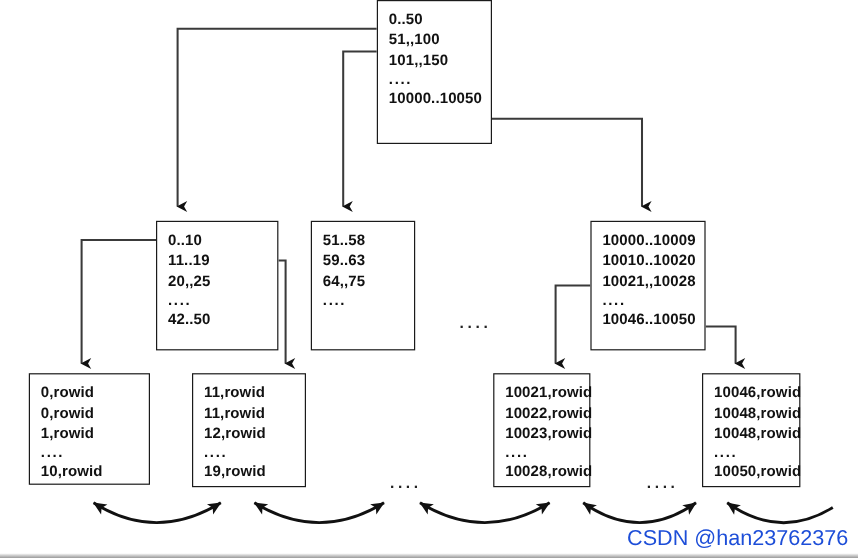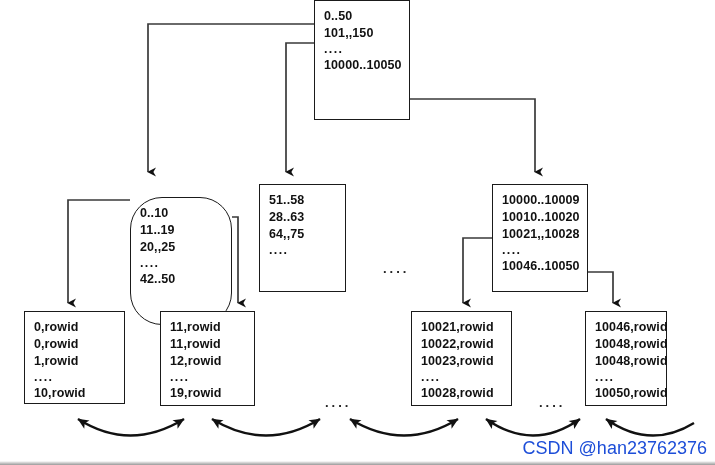--- a/index.html
+++ b/index.html
@@ -112,36 +112,37 @@
       <path d="M78,419 Q130,452 184,419" marker-start="url(#arrowcurve-start)" marker-end="url(#arrowcurve-end)"></path>
       <path d="M212,419 Q266,452 320,419" marker-start="url(#arrowcurve-start)" marker-end="url(#arrowcurve-end)"></path>
       <path d="M350,419 Q404,452 458,419" marker-start="url(#arrowcurve-start)" marker-end="url(#arrowcurve-end)"></path>
       <path d="M486,419 Q533,452 580,419" marker-start="url(#arrowcurve-start)" marker-end="url(#arrowcurve-end)"></path>
       <path d="M606,419 Q650,450 694,423" marker-start="url(#arrowcurve-start)"></path>
     </g>
   </svg>
 
   <div class="node" style="left:314px; top:0; width:96px; height:120px;">
     <div class="line">0..50</div>
+    <div class="line">51,,100</div>
     <div class="line">101,,150</div>
     <div class="line dots">....</div>
     <div class="line">10000..10050</div>
   </div>
 
-  <div class="node" style="left:130px; top:197px; width:102px; height:128px;border-radius:32px;">
+  <div class="node" style="left:130px; top:184px; width:102px; height:108px;">
     <div class="line">0..10</div>
     <div class="line">11..19</div>
     <div class="line">20,,25</div>
     <div class="line dots">....</div>
     <div class="line">42..50</div>
   </div>
 
   <div class="node" style="left:259px; top:184px; width:87px; height:108px;">
     <div class="line">51..58</div>
-    <div class="line">28..63</div>
+    <div class="line">59..63</div>
     <div class="line">64,,75</div>
     <div class="line dots">....</div>
   </div>
 
   <div class="node" style="left:492px; top:184px; width:96px; height:108px;">
     <div class="line">10000..10009</div>
     <div class="line">10010..10020</div>
     <div class="line">10021,,10028</div>
     <div class="line dots">....</div>
     <div class="line">10046..10050</div>
@@ -158,21 +159,21 @@
   </div>
 
   <div class="node" style="left:160px; top:311px; width:95px; height:95px;">
     <div class="line">11,rowid</div>
     <div class="line">11,rowid</div>
     <div class="line">12,rowid</div>
     <div class="line dots">....</div>
     <div class="line">19,rowid</div>
   </div>
 
-  <div class="node" style="left:411px; top:311px; width:101px; height:95px;">
+  <div class="node" style="left:411px; top:311px; width:81px; height:95px;">
     <div class="line">10021,rowid</div>
     <div class="line">10022,rowid</div>
     <div class="line">10023,rowid</div>
     <div class="line dots">....</div>
     <div class="line">10028,rowid</div>
   </div>
 
   <div class="node" style="left:585px; top:311px; width:82px; height:95px;">
     <div class="line">10046,rowid</div>
     <div class="line">10048,rowid</div>

